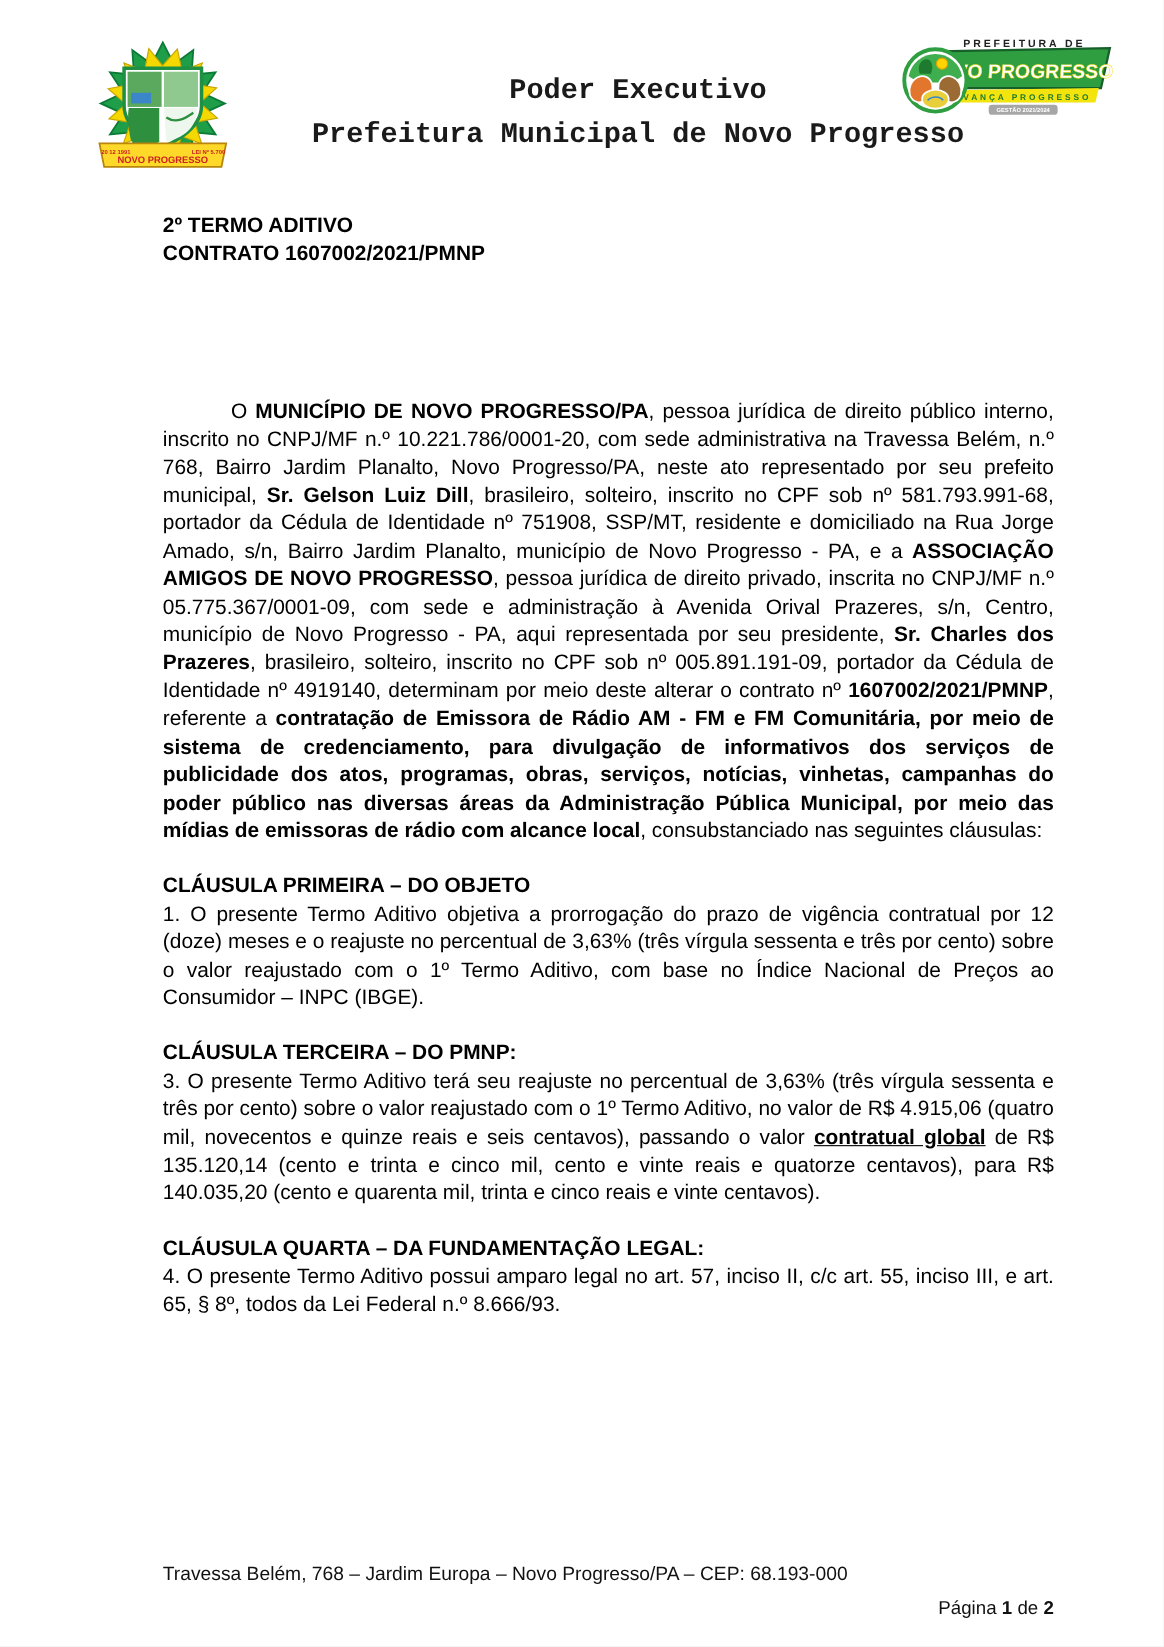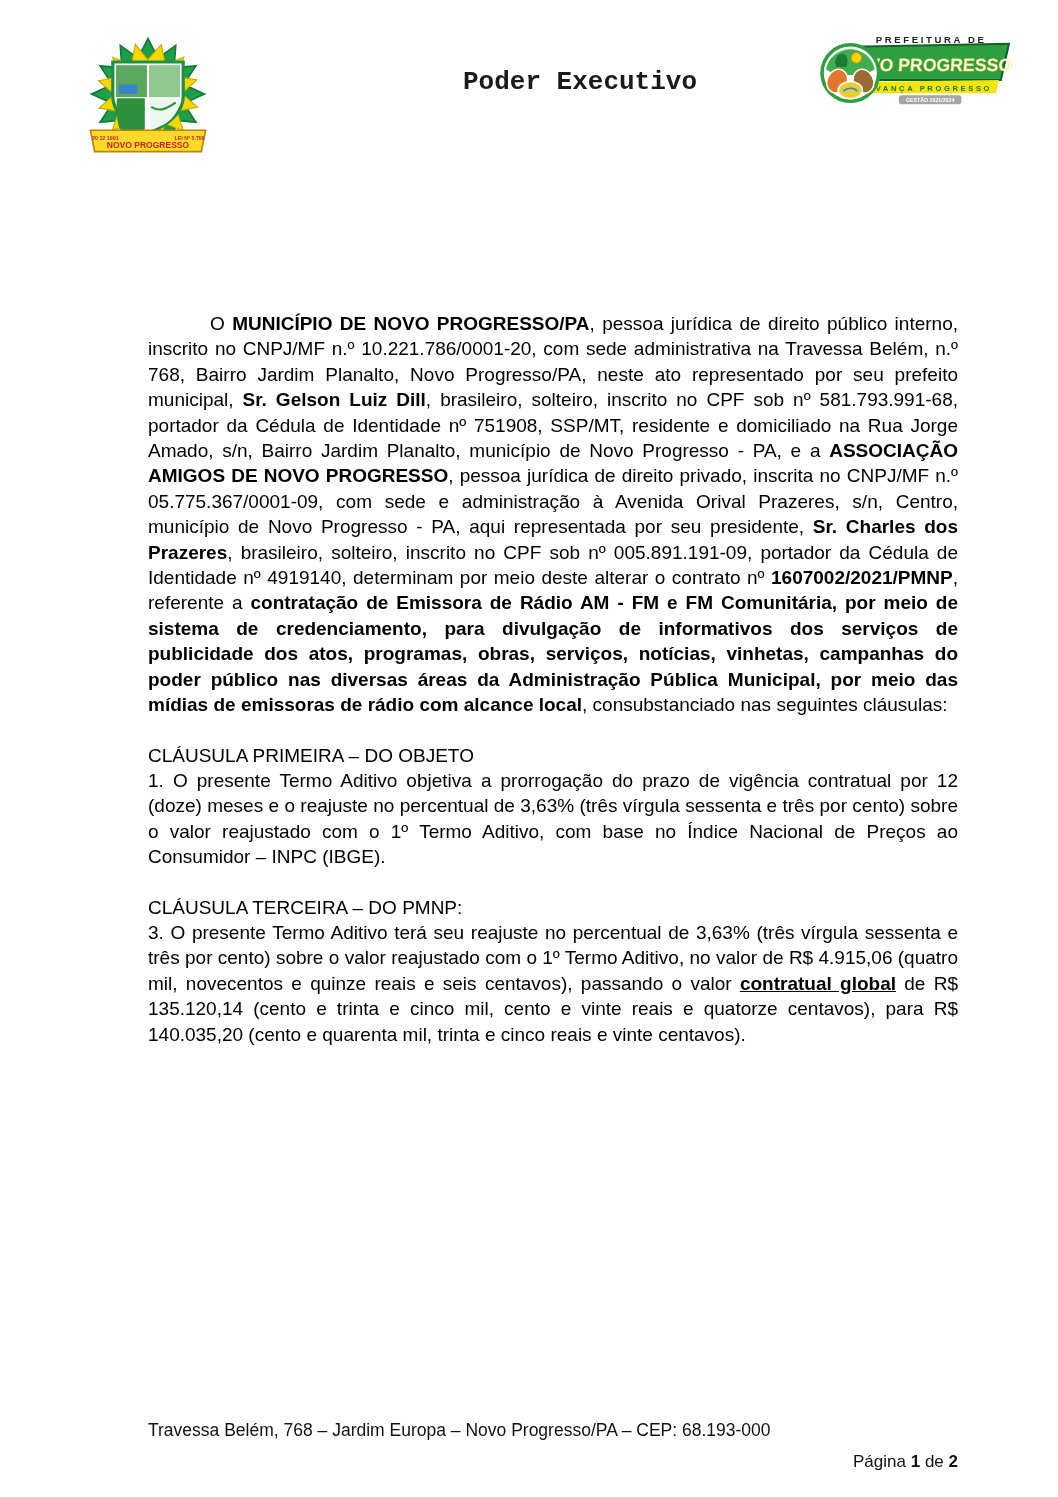--- a/index.html
+++ b/index.html
@@ -27,21 +27,21 @@
     position:absolute; left:148px; top:193px; width:810px;
     font-size:19px; line-height:25.4px;
   }
   .doc-title { font-weight:bold; }
   .opening {
     margin-top:118px;
     text-align:justify;
     text-indent:62px;
   }
   .clause { margin-top:25px; }
-  .clause-heading { font-weight:normal; }
+  .clause-heading { font-weight:bold; }
   .clause-body { text-align:justify; }
   .seg-b { font-weight:bold; }
   .seg-u { text-decoration:underline; }
   
   .footer-address {
     position:absolute; left:148px; top:1420px; width:810px;
     font-size:17.5px; color:#111;
   }
   .footer-page {
     position:absolute; left:148px; top:1452px; width:810px;
@@ -69,20 +69,21 @@
 
       <polygon points="6,94 114,94 110,114 10,114" fill="#ffd92a" stroke="#b8860b" stroke-width="1.5"></polygon>
       <text x="20" y="103" font-size="5" font-weight="bold" fill="#c22" text-anchor="middle">20 12 1991</text>
       <text x="99" y="103" font-size="5" font-weight="bold" fill="#c22" text-anchor="middle">LEI Nº 5.700</text>
       <text x="60" y="111" font-size="8" font-weight="bold" fill="#c22" text-anchor="middle">NOVO PROGRESSO</text>
     </svg>
   </div>
 
   <div class="header-title">
     <div>Poder Executivo</div>
+    <div>Prefeitura Municipal de Novo Progresso</div>
   </div>
 
   <div class="brand-logo">
     <svg width="194" height="82" viewBox="0 0 192 80">
       <text x="112" y="12" font-size="9.5" font-weight="bold" fill="#222" letter-spacing="2.6" text-anchor="middle">PREFEITURA DE</text>
 
       <polygon points="34,16 189,13 181,49 34,49" fill="#2e9e41" stroke="#17602a" stroke-width="2"></polygon>
       <text x="110" y="40" font-size="17.5" font-weight="bold" fill="#ffffff" text-anchor="middle" transform="skewX(-4)" stroke="#f5d800" stroke-width="0.4">NOVO PROGRESSO</text>
 
       <polygon points="42,51 179,49 176,62 42,62" fill="#f3e40e"></polygon>
@@ -98,34 +99,40 @@
       <ellipse cx="19" cy="50" rx="10" ry="12" transform="rotate(25 19 50)" fill="#e2762d" stroke="#ffffff" stroke-width="1.5"></ellipse>
       <ellipse cx="45" cy="50" rx="10" ry="12" transform="rotate(-25 45 50)" fill="#9c6b33" stroke="#ffffff" stroke-width="1.5"></ellipse>
       <ellipse cx="32" cy="59" rx="12" ry="8.5" fill="#e8cf3a" stroke="#ffffff" stroke-width="1.5"></ellipse>
       <path d="M25,60 C29,56 36,56 39,60" fill="none" stroke="#3a86c8" stroke-width="1.5"></path>
     </svg>
   </div>
 
   <div class="content">
 
     <div class="doc-title">
+      <div>2º TERMO ADITIVO</div>
+      <div>CONTRATO 1607002/2021/PMNP</div>
     </div>
 
     <p class="opening"><span>O </span><span class="seg-b">MUNICÍPIO DE NOVO PROGRESSO/PA</span><span>, pessoa jurídica de direito público interno, inscrito no CNPJ/MF n.º 10.221.786/0001-20, com sede administrativa na Travessa Belém, n.º 768, Bairro Jardim Planalto, Novo Progresso/PA, neste ato representado por seu prefeito municipal, </span><span class="seg-b">Sr. Gelson Luiz Dill</span><span>, brasileiro, solteiro, inscrito no CPF sob nº 581.793.991-68, portador da Cédula de Identidade nº 751908, SSP/MT, residente e domiciliado na Rua Jorge Amado, s/n, Bairro Jardim Planalto, município de Novo Progresso - PA, e a </span><span class="seg-b">ASSOCIAÇÃO AMIGOS DE NOVO PROGRESSO</span><span>, pessoa jurídica de direito privado, inscrita no CNPJ/MF n.º 05.775.367/0001-09, com sede e administração à Avenida Orival Prazeres, s/n, Centro, município de Novo Progresso - PA, aqui representada por seu presidente, </span><span class="seg-b">Sr. Charles dos Prazeres</span><span>, brasileiro, solteiro, inscrito no CPF sob nº 005.891.191-09, portador da Cédula de Identidade nº 4919140, determinam por meio deste alterar o contrato nº </span><span class="seg-b">1607002/2021/PMNP</span><span>, referente a </span><span class="seg-b">contratação de Emissora de Rádio AM - FM e FM Comunitária, por meio de sistema de credenciamento, para divulgação de informativos dos serviços de publicidade dos atos, programas, obras, serviços, notícias, vinhetas, campanhas do poder público nas diversas áreas da Administração Pública Municipal, por meio das mídias de emissoras de rádio com alcance local</span><span>, consubstanciado nas seguintes cláusulas:</span></p>
 
     <div class="clause">
       <div class="clause-heading">CLÁUSULA PRIMEIRA – DO OBJETO</div>
       <p class="clause-body"><span>1. O presente Termo Aditivo objetiva a prorrogação do prazo de vigência contratual por 12 (doze) meses e o reajuste no percentual de 3,63% (três vírgula sessenta e três por cento) sobre o valor reajustado com o 1º Termo Aditivo, com base no Índice Nacional de Preços ao Consumidor – INPC (IBGE).</span></p>
     </div>
 
 
     <div class="clause">
       <div class="clause-heading">CLÁUSULA TERCEIRA – DO PMNP:</div>
       <p class="clause-body"><span>3. O presente Termo Aditivo terá seu reajuste no percentual de 3,63% (três vírgula sessenta e três por cento) sobre o valor reajustado com o 1º Termo Aditivo, no valor de R$ 4.915,06 (quatro mil, novecentos e quinze reais e seis centavos), passando o valor </span><span class="seg-b seg-u">contratual global</span><span> de R$ 135.120,14 (cento e trinta e cinco mil, cento e vinte reais e quatorze centavos), para R$ 140.035,20 (cento e quarenta mil, trinta e cinco reais e vinte centavos).</span></p>
     </div>
 
+    <div class="clause">
+      <div class="clause-heading">CLÁUSULA QUARTA – DA FUNDAMENTAÇÃO LEGAL:</div>
+      <p class="clause-body"><span>4. O presente Termo Aditivo possui amparo legal no art. 57, inciso II, c/c art. 55, inciso III, e art. 65, § 8º, todos da Lei Federal n.º 8.666/93.</span></p>
+    </div>
 
   </div>
 
   <div class="footer-address">Travessa Belém, 768 – Jardim Europa – Novo Progresso/PA – CEP: 68.193-000</div>
   <div class="footer-page"><span>Página </span><span class="seg-b">1</span><span> de </span><span class="seg-b">2</span></div>
 
 </div>
 
 </body></html>

